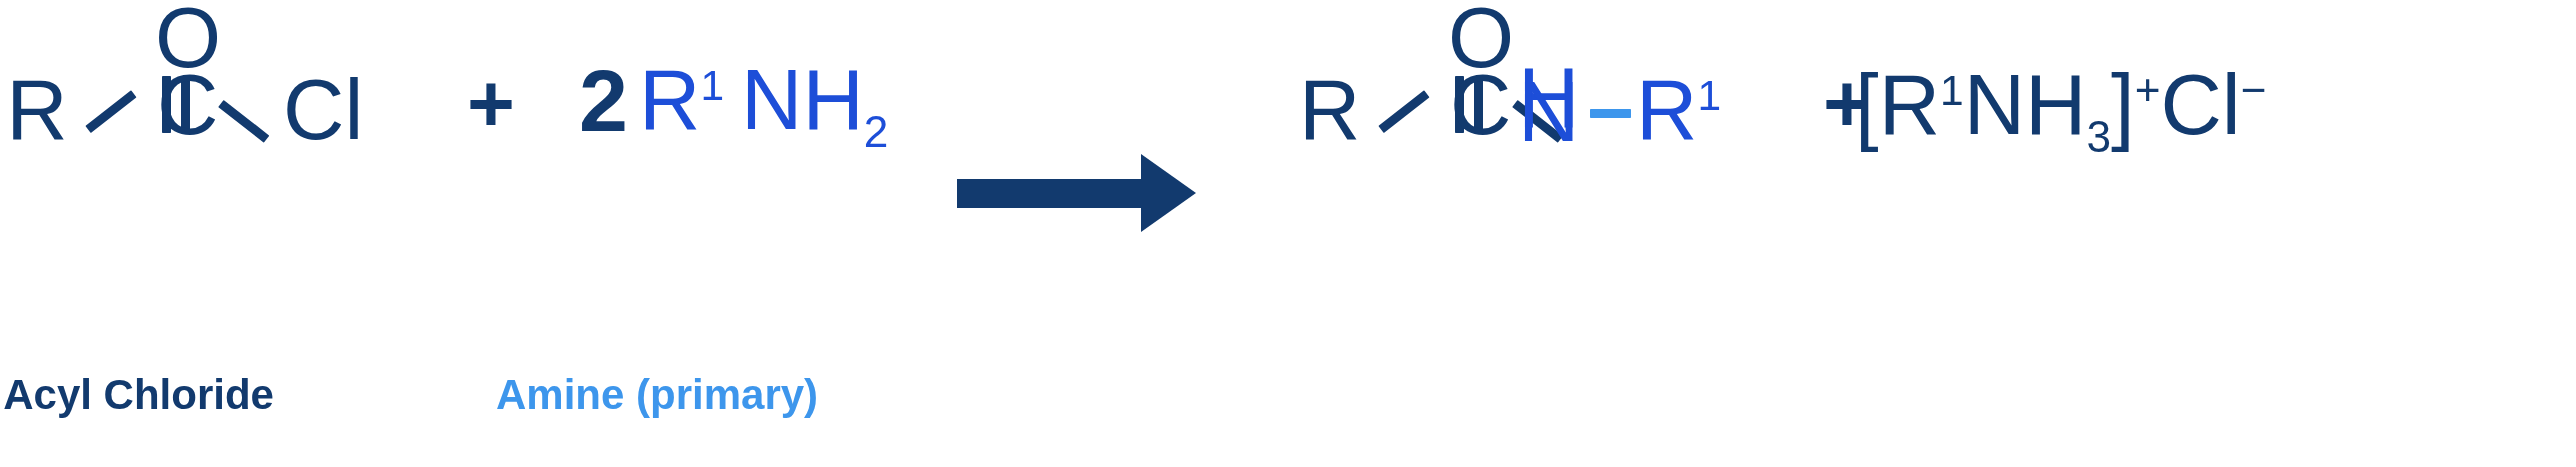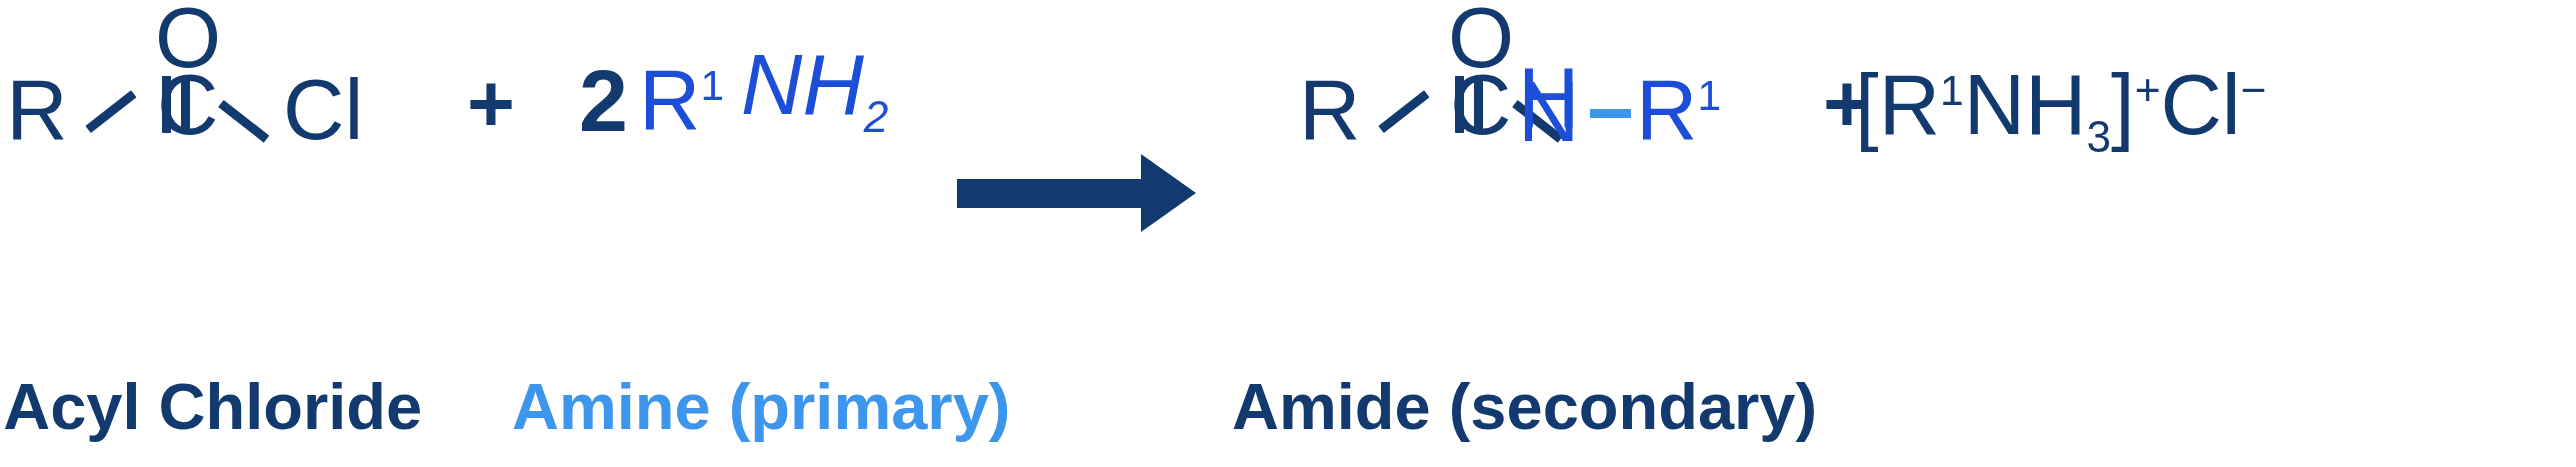--- a/index.html
+++ b/index.html
@@ -33,21 +33,21 @@
   .atom.lt { color: #1d4ed8; }
 
   .big   { font-size: 85px; }
   .plus  { font-size: 82px; font-weight: 700; }
   .coef  { font-size: 88px; font-weight: 700; }
 
   .label {
     position: absolute;
     font-family: "Liberation Sans", sans-serif;
     font-weight: 700;
-    font-size: 65px;
+    font-size: 42px;
     line-height: 1;
     white-space: nowrap;
     color: #123a6e;
   }
   .label.lt { color: #3d96ec; }
 
   
   sup.sm { font-size: 0.50em; vertical-align: super; line-height: 0; }
   sub.sm { font-size: 0.52em; vertical-align: sub;   line-height: 0; }
   .chg   { font-size: 0.52em; vertical-align: super; line-height: 0; }
@@ -106,24 +106,24 @@
 
   <span class="label" style="left:3.2px; top:374px;">Acyl Chloride</span>
 
   <span class="atom plus" style="left:467px; top:62px;">+</span>
 
   <div>
     <span class="atom coef" style="left:579px; top:57px;">2</span>
 
     <span class="atom big lt" style="left:639px; top:57px;"><span>R</span><sup class="sm">1</sup></span>
 
-    <span class="atom big lt" style="left:741px; top:42px;font-style:italic;"><span>NH</span><sub class="sm">2</sub></span>
+    <span class="atom big lt" style="left:741px; top:57px;"><span>NH</span><sub class="sm">2</sub></span>
   </div>
 
-  <span class="label lt" style="left:512px; top:374px;text-align:center;">Amine (primary)</span>
+  <span class="label lt" style="left:496px; top:374px;text-align:center;">Amine (primary)</span>
 
   <div class="arrow" style="left:957px; top:154px; width:239px; height:79px;">
     <span class="shaft" style="left:0px; top:25px; width:189px; height:29px;"></span>
     <span class="head" style="left:184px; top:0px;"></span>
   </div>
 
   <div>
 
     <span class="atom big" style="left:1448px; top:-4.7px;">O</span>
 
@@ -140,21 +140,20 @@
 
     <span class="atom big lt" style="left:1518px; top:55px;">H</span>
 
     <span class="atom big lt" style="left:1518px; top:69px;">N</span>
 
     <span class="bond lt" style="left:1590px; top:109px; width:41px; height:8.7px;"></span>
 
     <span class="atom big lt" style="left:1636px; top:67px;"><span>R</span><sup class="sm">1</sup></span>
   </div>
 
-  <span class="label" style="left:1232px; top:374px;">Amide (secondary)</span>
 
   <span class="atom plus" style="left:1823px; top:62px;">+</span>
 
   <div>
     <span class="atom big" style="left:1855px; top:62px;"><span>[</span><span>R</span><sup class="sm">1</sup><span>NH</span><sub class="sm">3</sub><span>]</span><sup class="chg">+</sup><span>Cl</span><sup class="chg">−</sup></span>
   </div>
 
 </div>
 
 

